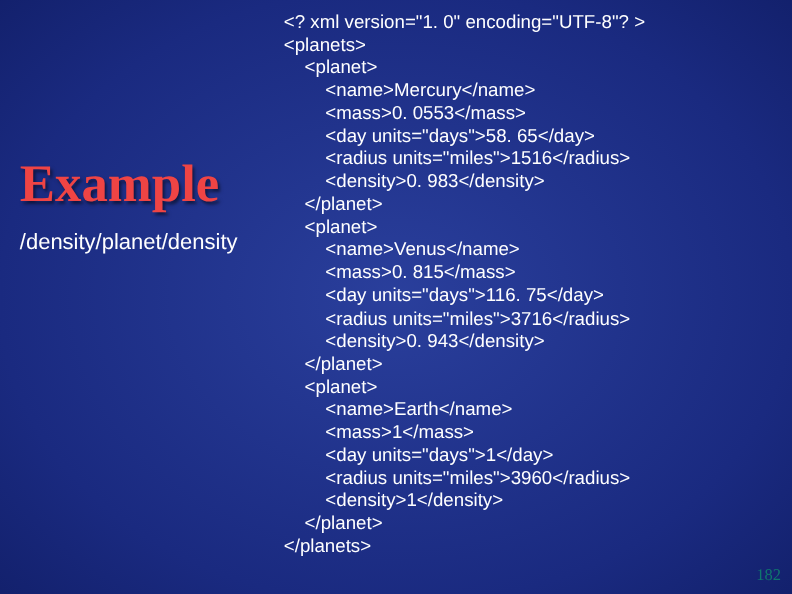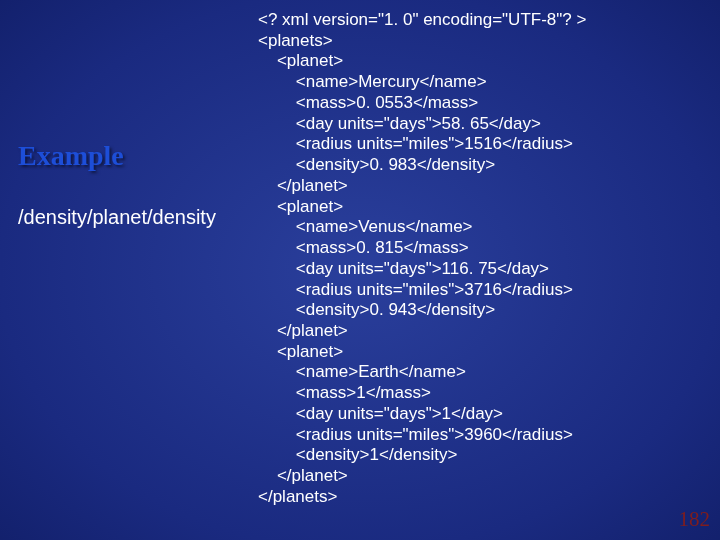--- a/index.html
+++ b/index.html
@@ -16,24 +16,24 @@
     position: relative;
   }
   .left-col {
     position: absolute;
     left: 18px;
     top: 140px;
     width: 230px;
   }
   .title {
     font-family: "Times New Roman", Times, serif;
-    font-size: 28px;
+    font-size: 48px;
     font-weight: bold;
-    color: #1d4ed8;
-    margin: 0 0 34px 0;
+    color: #ef4444;
+    margin: 0 0 14px 0;
     text-shadow: 2px 2px 3px rgba(0,0,0,0.5);
   }
   .subtitle {
     font-family: "Times New Roman", Times, serif;
     font-size: 20px;
     color: #ffffff;
     margin: 0 0 14px 0;
     line-height: 1.2;
   }
   .subtitle .italic {
@@ -53,22 +53,22 @@
     font-size: 17px;
     line-height: 1.22;
     white-space: pre;
     color: #ffffff;
   }
   .page-num {
     position: absolute;
     right: 10px;
     bottom: 8px;
     font-family: "Times New Roman", Times, serif;
-    font-size: 21px;
-    color: #7f1d1d;
+    font-size: 15px;
+    color: #0f766e;
   }
 </style>
 </head>
 <body>
 
 <div class="left-col">
   <h1 class="title">Example</h1>
   <p class="xpath">/density/planet/density</p>
 </div>
 

